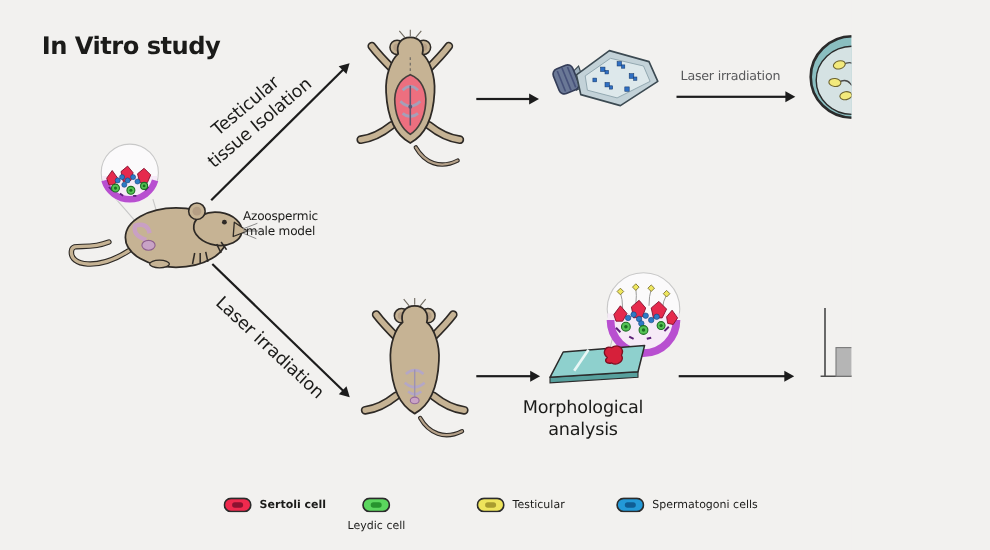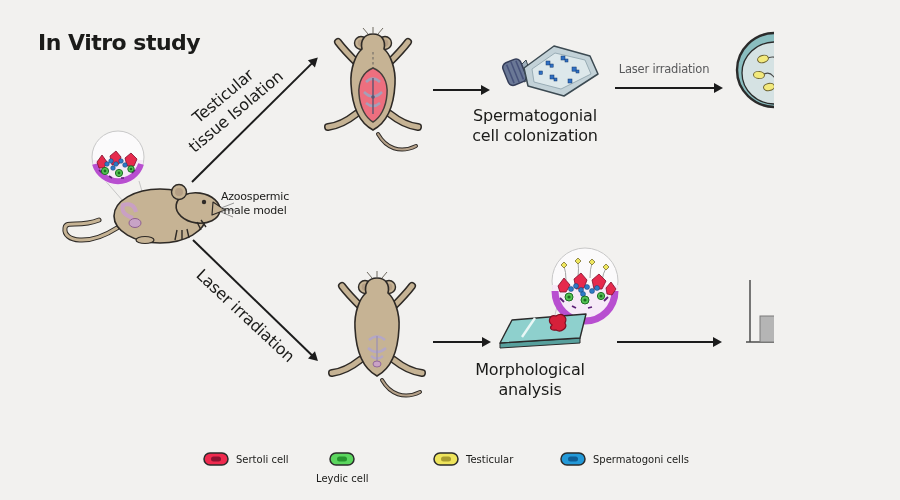--- a/index.html
+++ b/index.html
@@ -32,21 +32,21 @@
   .ill{position:absolute;}
   .sv-source{left:55px;top:118px;}
   .sv-mouse-top{left:316px;top:26px;}
   .sv-mouse-bot{left:320px;top:270px;}
   .sv-flask{left:500px;top:40px;}
   .sv-petri{left:733px;top:30px;}
   .sv-slide{left:492px;top:246px;}
   .sv-chart{left:738px;top:276px;}
 
   .legend-item{position:absolute;top:452px;display:flex;align-items:center;gap:7px;}
-  .li-0{left:203px;} .li-1{left:316px;flex-direction:column;} .li-2{left:433px;} .li-3{left:560px;}
+  .li-0{left:203px;font-weight:bold;} .li-1{left:316px;flex-direction:column;} .li-2{left:433px;} .li-3{left:560px;}
   .legend-label{font-size:10px;color:#1b1b19;white-space:nowrap;}
 </style>
 </head>
 <body>
 
 <div class="canvas">
 
   <h1 class="title t-vitro">In Vitro study</h1>
 
   <div class="arrow ar-branch-up"></div>
@@ -166,22 +166,20 @@
       <rect x="61" y="16" width="4" height="4"></rect>
         <rect x="65" y="19" width="3" height="3"></rect>
       <rect x="72" y="27" width="4.2" height="4.2"></rect>
         <rect x="76" y="30" width="3" height="3"></rect>
       <rect x="50" y="35" width="4" height="4"></rect>
         <rect x="54" y="38" width="3" height="3"></rect>
       <rect x="68" y="39" width="4" height="4"></rect>
       <rect x="39" y="31" width="3.4" height="3.4"></rect>
     </g>
   </svg>
-  <div class="label lbl-flask">Spermatogonial
-cell colonization</div>
 
   <div class="label lbl-laser-top">Laser irradiation</div>
   <div class="arrow ar-top2"></div>
 
   <svg class="ill sv-petri" width="84" height="80" viewBox="0 0 84 80">
     <ellipse cx="42" cy="40" rx="38" ry="37" fill="#8abec0" stroke="#2b2b2b" stroke-width="2.4"></ellipse>
     <ellipse cx="42" cy="43" rx="33" ry="31" fill="#d5e2e3" stroke="#2b2b2b" stroke-width="1.3"></ellipse>
     <g>
       <path d="M33,29 q7,-4 11,0 t9,-1 t8,-2" fill="none" stroke="#4a4a4a" stroke-width="1.2"></path>
       <ellipse cx="30" cy="29" rx="5.5" ry="3.6" transform="rotate(-15 30 29)" fill="#f2e97c" stroke="#6e6430" stroke-width="1"></ellipse>

